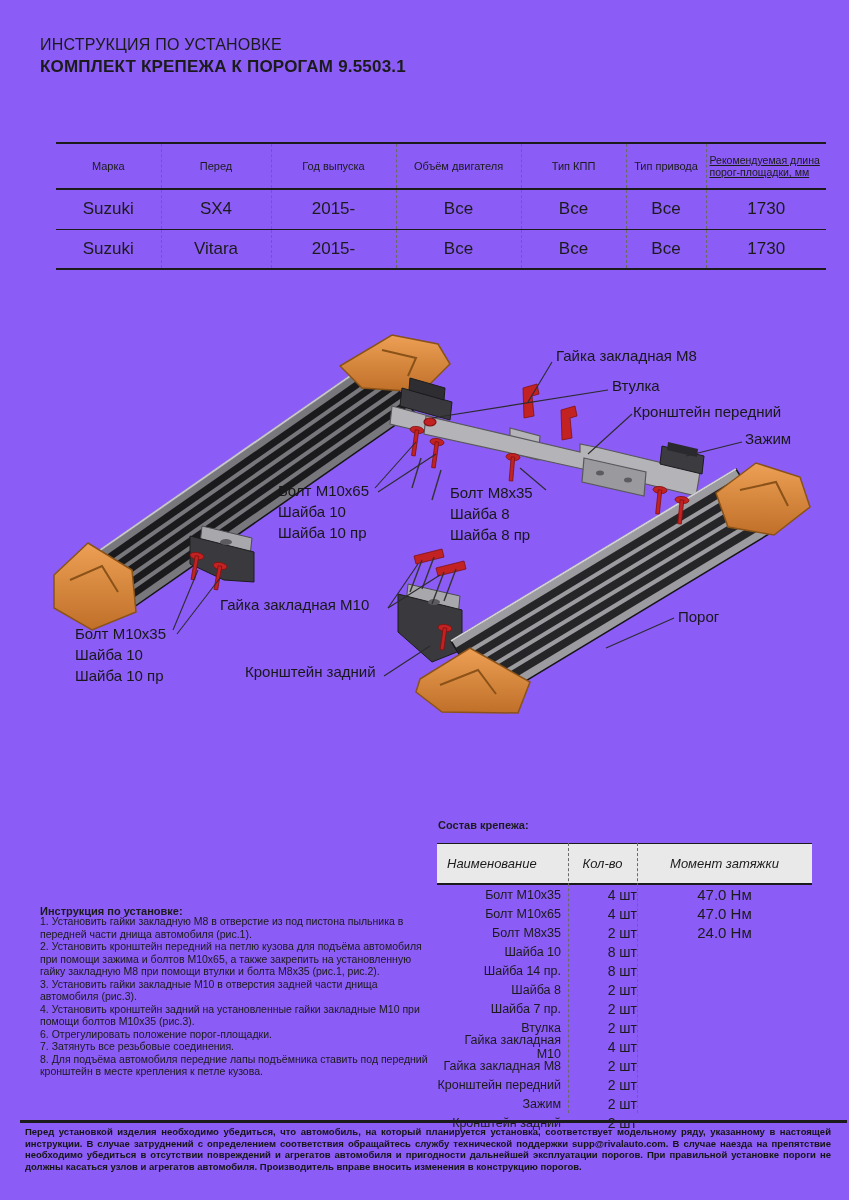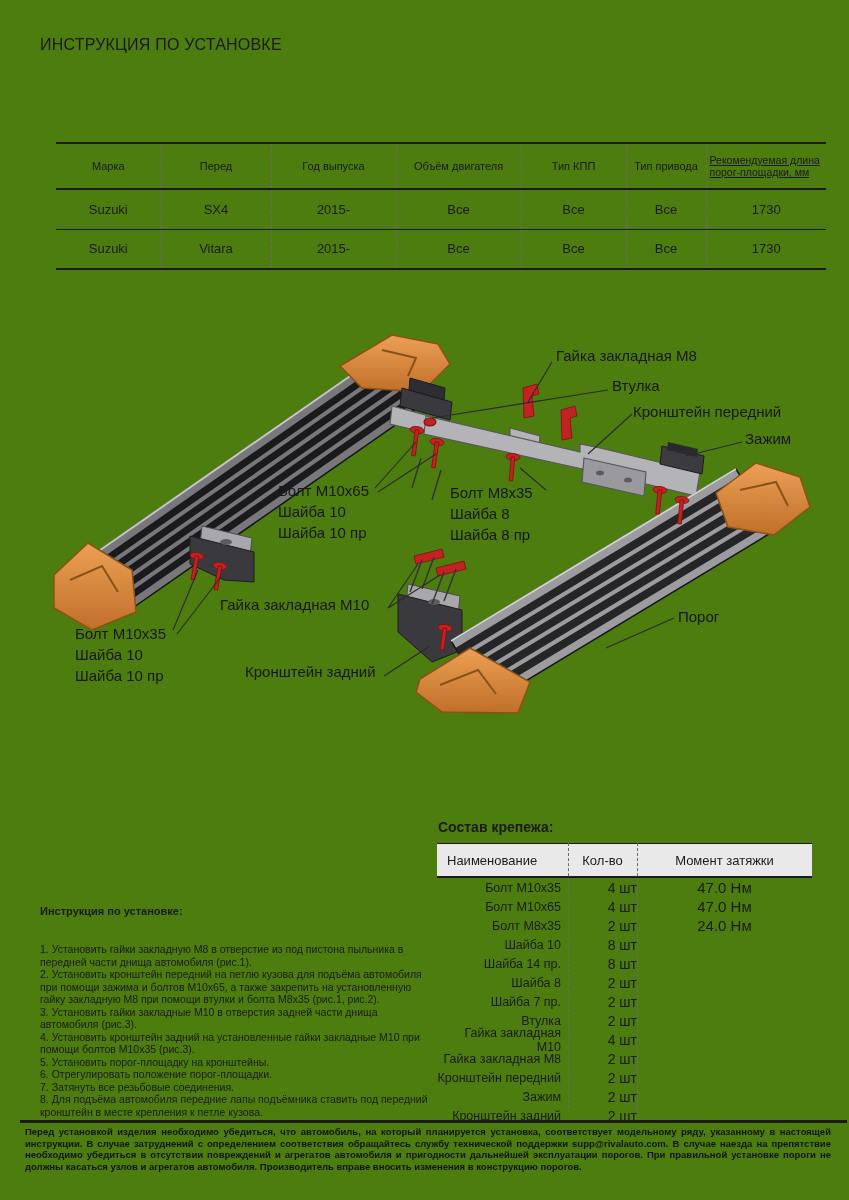--- a/index.html
+++ b/index.html
@@ -1,66 +1,67 @@
 <!DOCTYPE html>
 <html><head>
 <meta charset="utf-8">
 <style>
   * { margin:0; padding:0; box-sizing:border-box; }
   html,body { background:#fff; }
   body { font-family:"Liberation Sans", sans-serif; color:#1b1b1b; }
-  .page { position:relative; width:849px; height:1200px; background:#4d7c0f; overflow:hidden; }
+  .page { position:relative; width:849px; height:1200px; background:#8b5cf6; overflow:hidden; }
 
   .title1 { position:absolute; left:40px; top:36px; font-size:16px; letter-spacing:.2px; }
   .title2 { position:absolute; left:40px; top:57px; font-size:17px; font-weight:bold; letter-spacing:.2px; }
 
   
   .vtable-wrap { position:absolute; left:56px; top:142px; width:770px; }
   table.vtable { width:770px; border-collapse:collapse; table-layout:fixed; }
   table.vtable td { border-left:1px dashed #6a6a6a; text-align:center; vertical-align:middle; }
   table.vtable td:first-child { border-left:none; }
   tr.vhead td { height:46px; font-size:11px; border-top:2px solid #1b1b1b; border-bottom:2px solid #1b1b1b; }
   tr.vhead td.small { font-size:10.5px; text-align:left; padding-left:3px;text-decoration:underline; }
-  tr.vrow td { height:40px; font-size:13px; border-bottom:1.5px solid #1b1b1b;margin-top:40px; }
+  tr.vrow td { height:40px; font-size:17px; border-bottom:1.5px solid #1b1b1b;margin-top:40px; }
   tr.vrow:last-child td { border-bottom:2px solid #1b1b1b; }
 
   
   .diagram { position:absolute; left:0; top:330px; width:849px; height:400px; }
   .diagram svg { position:absolute; left:40px; top:0; }
   .dlabel { position:absolute; font-size:15px; color:#18181a; white-space:nowrap; }
   .dlabel .ln { display:block; line-height:21px; }
 
   
   .instr-head { position:absolute; left:40px; top:905px; font-size:11px; font-weight:bold; }
-  .instr { position:absolute; left:40px; top:943px; width:394px; font-size:10.5px; line-height:12.5px; }
+  .instr { position:absolute; left:40px; top:915px; width:394px; font-size:10.5px; line-height:12.5px; }
   .instr .step { margin:0; }
 
   
-  .parts-title { position:absolute; left:438px; top:819px; font-size:14px; font-weight:bold; }
+  .parts-title { position:absolute; left:438px; top:819px; font-size:11px; font-weight:bold; }
   .parts { position:absolute; left:437px; top:843px; width:375px; }
-  .phead { display:flex; height:35px; background:#e9e9e9; border-top:1.5px solid #1b1b1b; border-bottom:2px solid #1b1b1b; align-items:center; font-size:13px; }
+  .phead { display:flex; height:42px; background:#e9e9e9; border-top:1.5px solid #1b1b1b; border-bottom:2px solid #1b1b1b; align-items:center; font-size:13px;font-style:italic; }
   .phead .c1 { width:131px; padding-left:10px; }
   .phead .c2 { width:69px; text-align:center; }
   .phead .c3 { width:175px; text-align:center; }
   .prow { display:flex; height:19px; align-items:center; }
   .prow .pname { width:131px; text-align:right; padding-right:7px; font-size:12.5px; }
   .prow .pqty  { width:69px; text-align:right; font-size:14px; }
   .prow .ptq   { width:175px; text-align:center; font-size:15px; }
   .pcol-sep { position:absolute; top:0; width:0; height:270px; border-left:1px dashed #6a6a6a; }
 
   
   .footer-rule { position:absolute; left:20px; top:1120px; width:827px; height:3px; background:#1b1b1b; }
   .footer-text { position:absolute; left:25px; top:1126px; width:806px; font-size:9.5px; font-weight:bold; line-height:11.5px; text-align:justify; color:#141414; }
 </style>
 </head>
 <body>
 
 <div class="page">
 
   <div class="title1">ИНСТРУКЦИЯ ПО УСТАНОВКЕ</div>
+  <div class="title2">КОМПЛЕКТ КРЕПЕЖА К ПОРОГАМ 9.5503.1</div>
 
   <div class="vtable-wrap">
     <table class="vtable">
       <colgroup>
         <col style="width:105px">
           <col style="width:110px">
           <col style="width:125px">
         <col style="width:125px">
           <col style="width:105px">
           <col style="width:80px">
@@ -328,21 +329,20 @@
     <div class="pcol-sep" style="left:131px;"></div>
     <div class="pcol-sep" style="left:200px;"></div>
   </div>
 
   <div class="instr-head">Инструкция по установке:</div>
   <div class="instr">
     <div class="step">1. Установить гайки закладную М8 в отверстие из под пистона пыльника в передней части днища автомобиля (рис.1).</div>
     <div class="step">2. Установить кронштейн передний на петлю кузова для подъёма автомобиля при помощи зажима и болтов М10х65, а также закрепить на установленную гайку закладную М8 при помощи втулки и болта М8х35 (рис.1, рис.2).</div>
     <div class="step">3. Установить гайки закладные М10 в отверстия задней части днища автомобиля (рис.3).</div>
     <div class="step">4. Установить кронштейн задний на установленные гайки закладные М10 при помощи болтов М10х35 (рис.3).</div>
-    <div class="step">5. Установить порог-площадку на кронштейны.</div>
     <div class="step">6. Отрегулировать положение порог-площадки.</div>
     <div class="step">7. Затянуть все резьбовые соединения.</div>
     <div class="step">8. Для подъёма автомобиля передние лапы подъёмника ставить под передний кронштейн в месте крепления к петле кузова.</div>
   </div>
 
   <div class="footer-rule"></div>
   <div class="footer-text">Перед установкой изделия необходимо убедиться, что автомобиль, на который планируется установка, соответствует модельному ряду, указанному в настоящей инструкции. В случае затруднений с определением соответствия обращайтесь службу технической поддержки supp@rivalauto.com. В случае наезда на препятствие необходимо убедиться в отсутствии повреждений и агрегатов автомобиля и пригодности дальнейшей эксплуатации порогов. При правильной установке пороги не должны касаться узлов и агрегатов автомобиля. Производитель вправе вносить изменения в конструкцию порогов.</div>
 
 </div>
 

